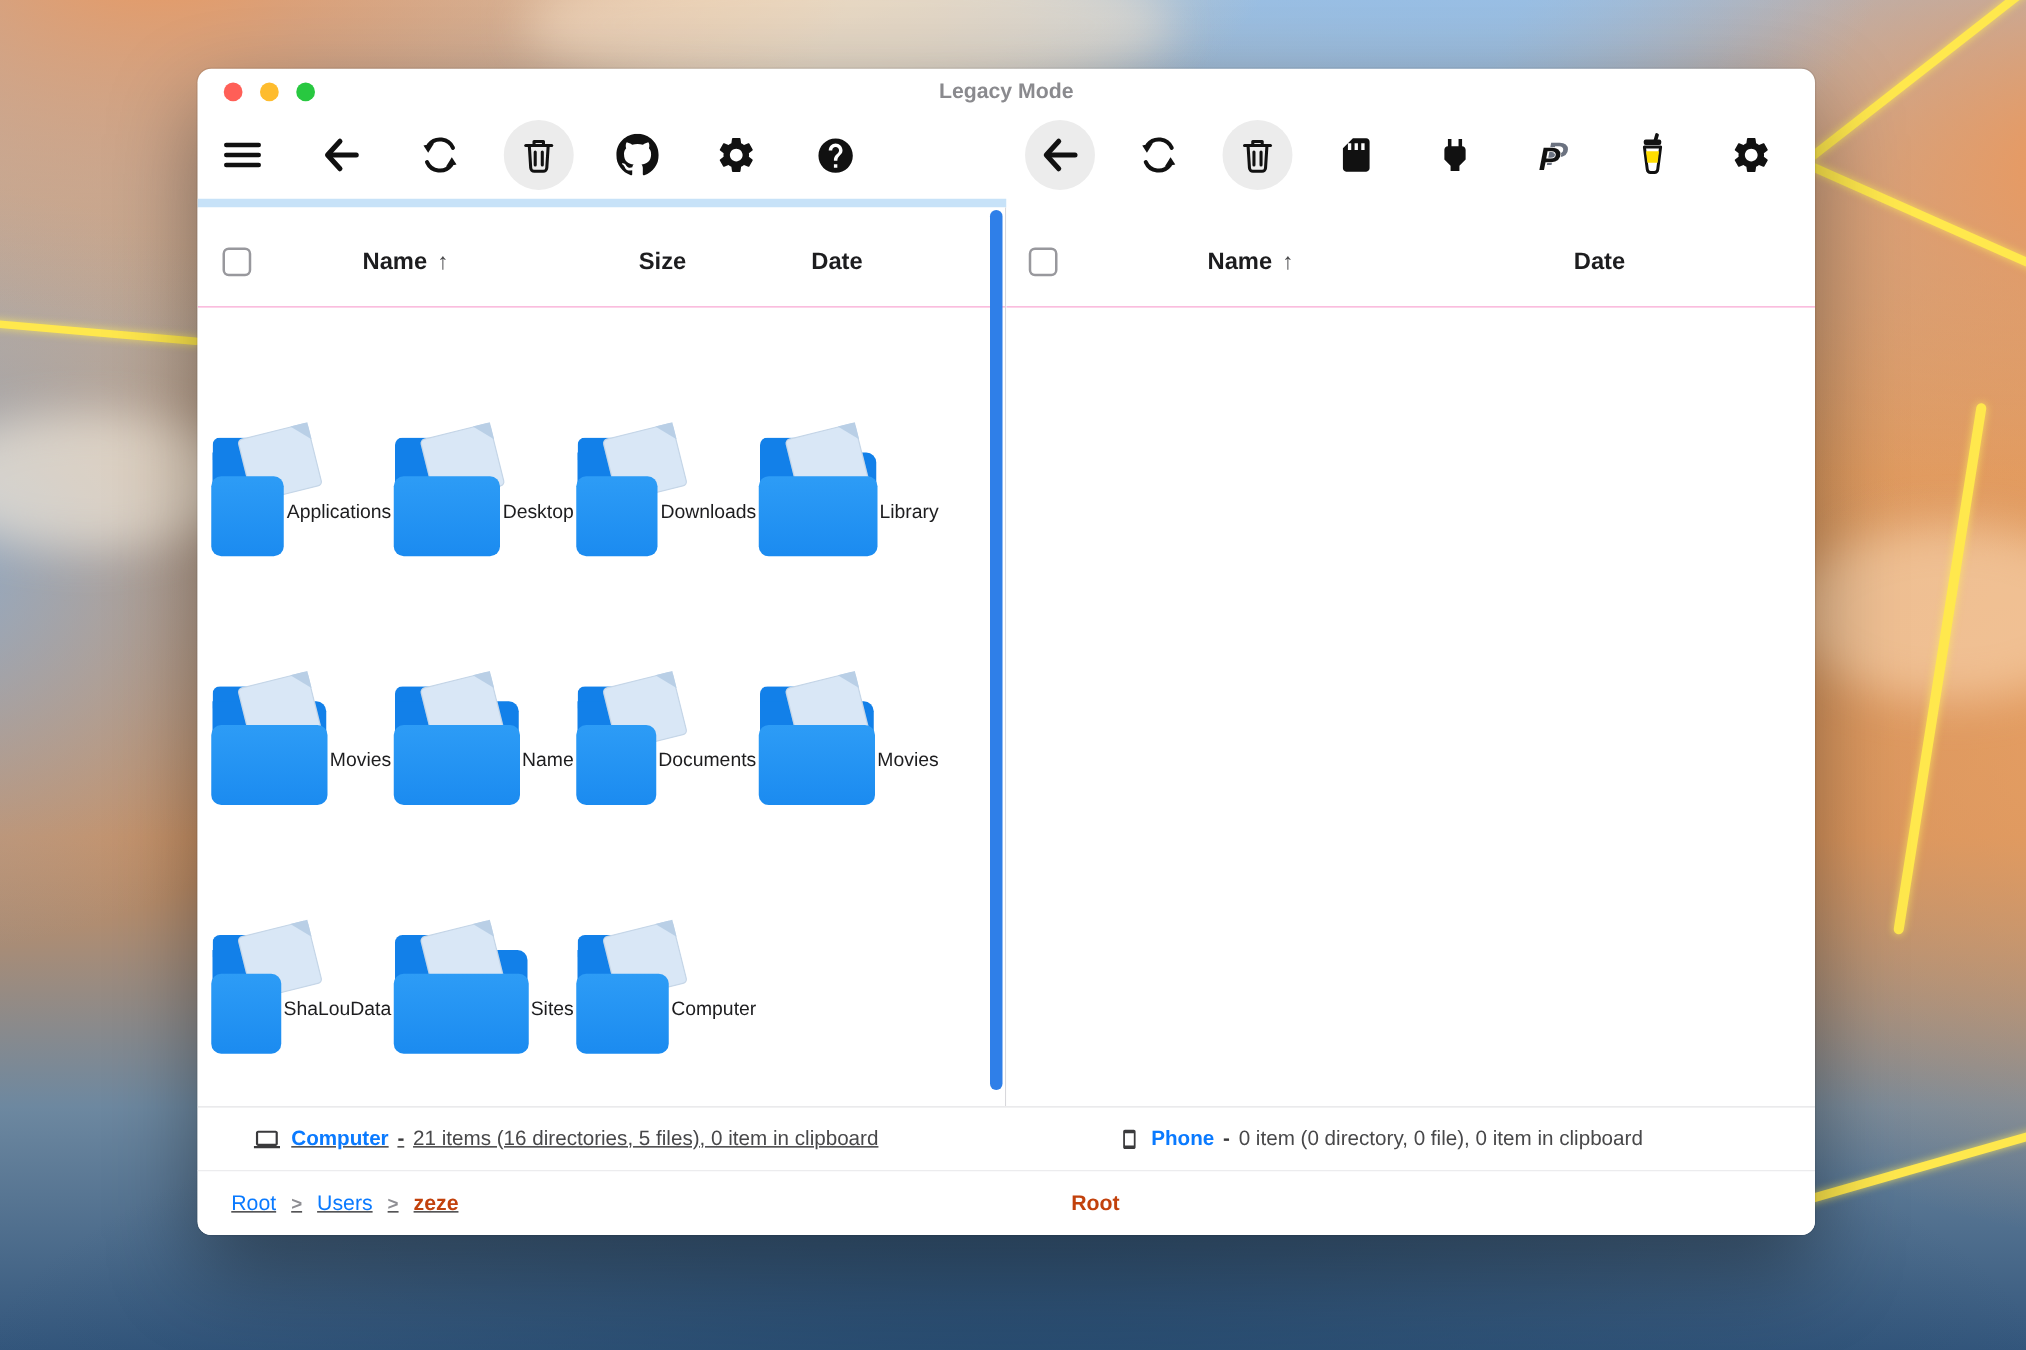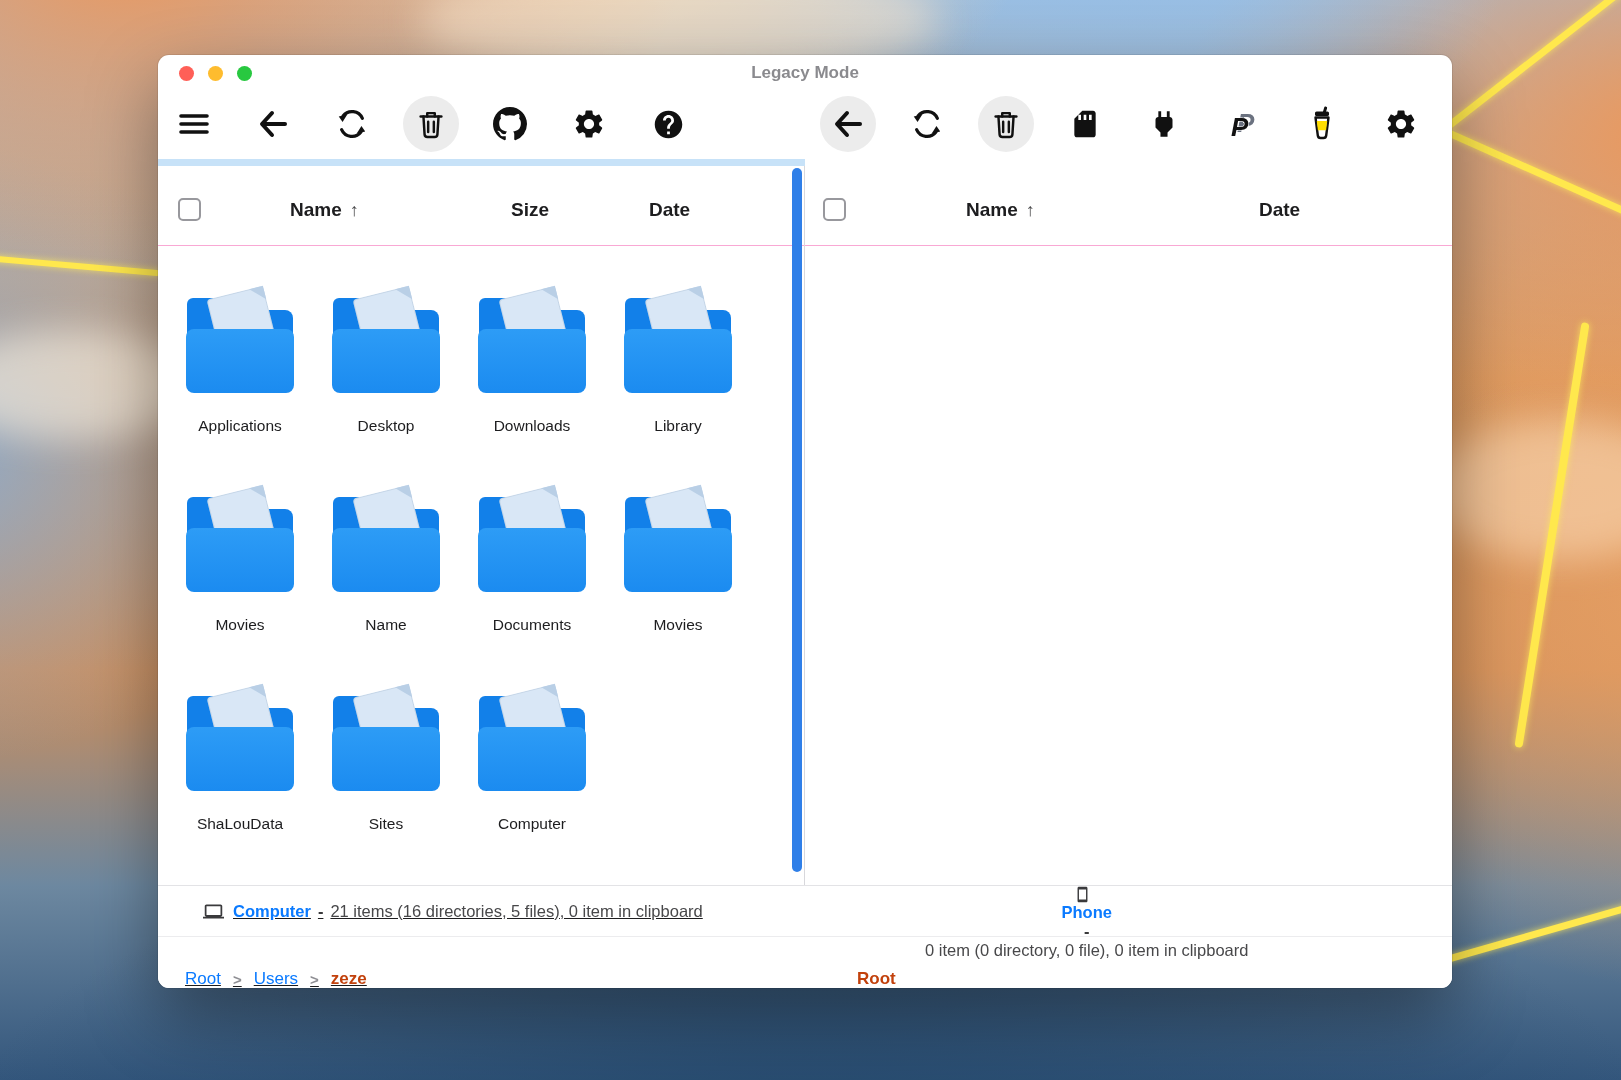--- a/index.html
+++ b/index.html
@@ -61,43 +61,43 @@
   .pane-header { position:relative; height:80px; border-bottom:1px solid #f9a8d4; }
   .checkbox { position:absolute; left:20px; top:32px; width:23px; height:23px; border:2px solid #98989d; border-radius:5px; background:#fff; padding:0; }
   .pane-right .checkbox { left:18px; }
   .hcol { position:absolute; top:33px; font-size:19px; font-weight:700; color:#1d1d1f; cursor:pointer; }
   .sort-arrow { font-weight:400; color:#48484a; margin-left:8px; font-size:18px; }
   .pane-left .h-name { left:132px; } .pane-left .h-size { left:353px; } .pane-left .h-date { left:491px; }
   .pane-right .h-name { left:161px; } .pane-right .h-date { left:454px; }
 
   
   .folder-grid { display:grid; grid-template-columns:repeat(4,146px); grid-auto-rows:199px; padding:52px 0 0 9px; }
-  .folder-cell { width:146px; display:flex; flex-direction:column; align-items:center; cursor:pointer; }
+  .folder-cell { width:146px; display:flex; flex-direction:row; align-items:center; cursor:pointer; }
   .folder-label { margin-top:24px; font-size:15.5px; color:#1d1d1f; white-space:nowrap; }
   .folder { position:relative; width:112px; height:95px; }
   .folder .tab { position:absolute; top:0; left:3px; width:46px; height:18px; background:#1280e9;
     border-radius:6px 10px 0 0; clip-path:polygon(0 0,78% 0,100% 100%,0 100%); }
   .folder .back { position:absolute; top:12px; left:3px; right:3px; height:42px; background:#1280e9; border-radius:0 8px 0 0; }
   .folder .paper { position:absolute; top:-6px; left:28px; width:58px; height:52px; background:#d9e7f6;
     border-radius:4px; transform:rotate(-14deg); box-shadow:inset 0 0 0 1px rgba(60,90,120,.12); }
   .folder .paper::after { content:""; position:absolute; top:0; right:0; border-style:solid;
     border-width:0 14px 14px 0; border-color:transparent #b9cfe6 transparent transparent; }
   .folder .front { position:absolute; left:2px; right:2px; bottom:0; height:64px;
     background:linear-gradient(180deg,#2d9cf6,#1b8bf0); border-radius:8px; }
 
   
   .statusbar { position:absolute; left:0; right:0; bottom:0; height:103px; border-top:1px solid #e3e3e6; background:#fff;text-decoration:underline; }
   .status-row { position:relative; height:51px; border-bottom:1px solid #ececee; display:flex; align-items:center; font-size:16.5px; color:#48484a; }
   .status-group { display:flex; align-items:center; }
   .status-group.leftgrp { margin-left:45px; }
-  .status-group.rightgrp { position:absolute; left:767px; top:0; height:100%;flex-direction:column; }
+  .status-group.rightgrp { position:absolute; left:737px; top:0; height:100%; }
   .status-group svg { margin-right:9px; flex:none; }
   .status-link { color:#0a7aff; font-weight:600; cursor:pointer; }
   .status-dash { font-weight:700; color:#3a3a3c; margin:0 7px; }
-  .crumb-row { position:relative; height:52px; display:flex; align-items:flex-end; font-size:17px; }
+  .crumb-row { position:relative; height:52px; display:flex; align-items:center; font-size:17px; }
   .crumbs { display:flex; align-items:center; margin-left:27px; }
   .crumb-link { color:#0a7aff; cursor:pointer; }
   .crumb-current { color:#c2410c; font-weight:700; cursor:pointer; }
   .crumb-sep { color:#8e8e93; margin:0 12px; font-size:15px; font-weight:700; }
   .crumbs-right { position:absolute; left:672px; }
 </style>
 </head>
 <body>
 
 <div class="bg">

